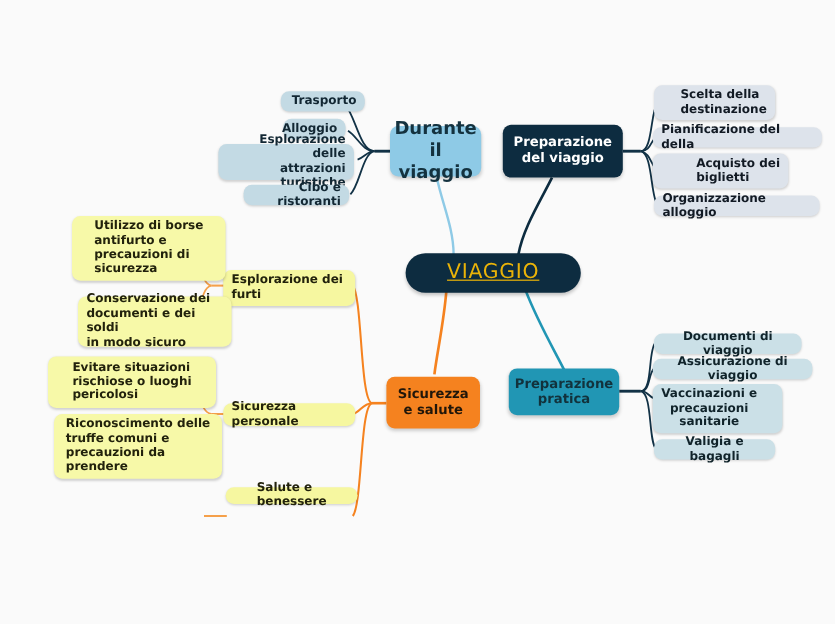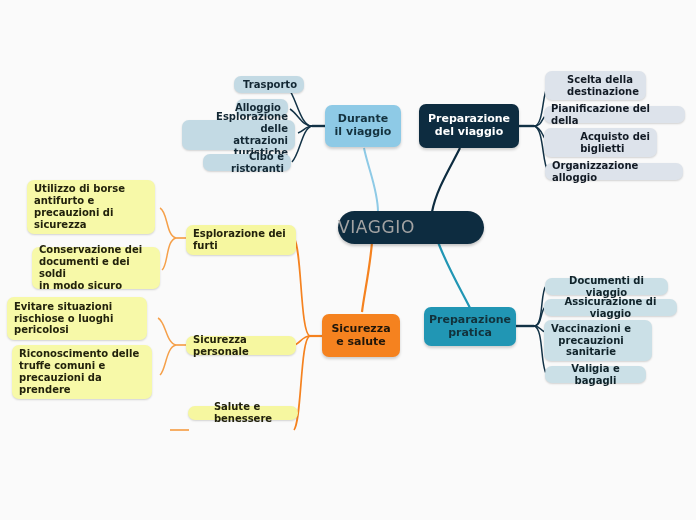--- a/index.html
+++ b/index.html
@@ -30,37 +30,39 @@
     align-items: center;
     border-radius: 7px;
     font-weight: bold;
     line-height: 1.18;
     white-space: pre-line;
     z-index: 5;
   }
 
   
   .n-root {
+    justify-content: center;
     text-align: center;
     background: #0d2c40;
-    color: #a3a3a3;
+    color: #eab308;
     border-radius: 22px;
     font-size: 17px;
     font-weight: normal;
     letter-spacing: 0.6px;
     box-shadow: 0 2px 3px rgba(0,0,0,0.22);
+    text-decoration: underline;
   }
 
   
   .n-b1 {  
     justify-content: center;
     text-align: center;
     background: #8ecae6;
     color: #14323f;
-    font-size: 11px;
+    font-size: 15px;
     box-shadow: 0 2px 3px rgba(0,0,0,0.18);
   }
   .n-b2 {  
     justify-content: center;
     text-align: center;
     background: #0d2c40;
     color: #ffffff;
     font-size: 11px;
     box-shadow: 0 2px 3px rgba(0,0,0,0.18);
   }
@@ -107,22 +109,23 @@
   }
   .leaf-yellow {         
     background: #f6f7a0;
     color: #22220c;
     justify-content: flex-start;
     text-align: left;
   }
   .leaf-yellow-2 {       
     background: #f7f9a8;
     color: #22220c;
-    justify-content: flex-start;
+    justify-content: center;
     text-align: left;
+    margin-left: 33px;
   }
 </style>
 </head>
 <body>
 
 <div id="canvas" style="background: rgb(250, 250, 250);">
 
   <svg id="links" viewBox="0 0 696 520" width="696" height="520">
 
     <path d="M 378 212 C 378 190 368 168 364 148" fill="none" stroke="#8ecae6" stroke-width="2"></path>

